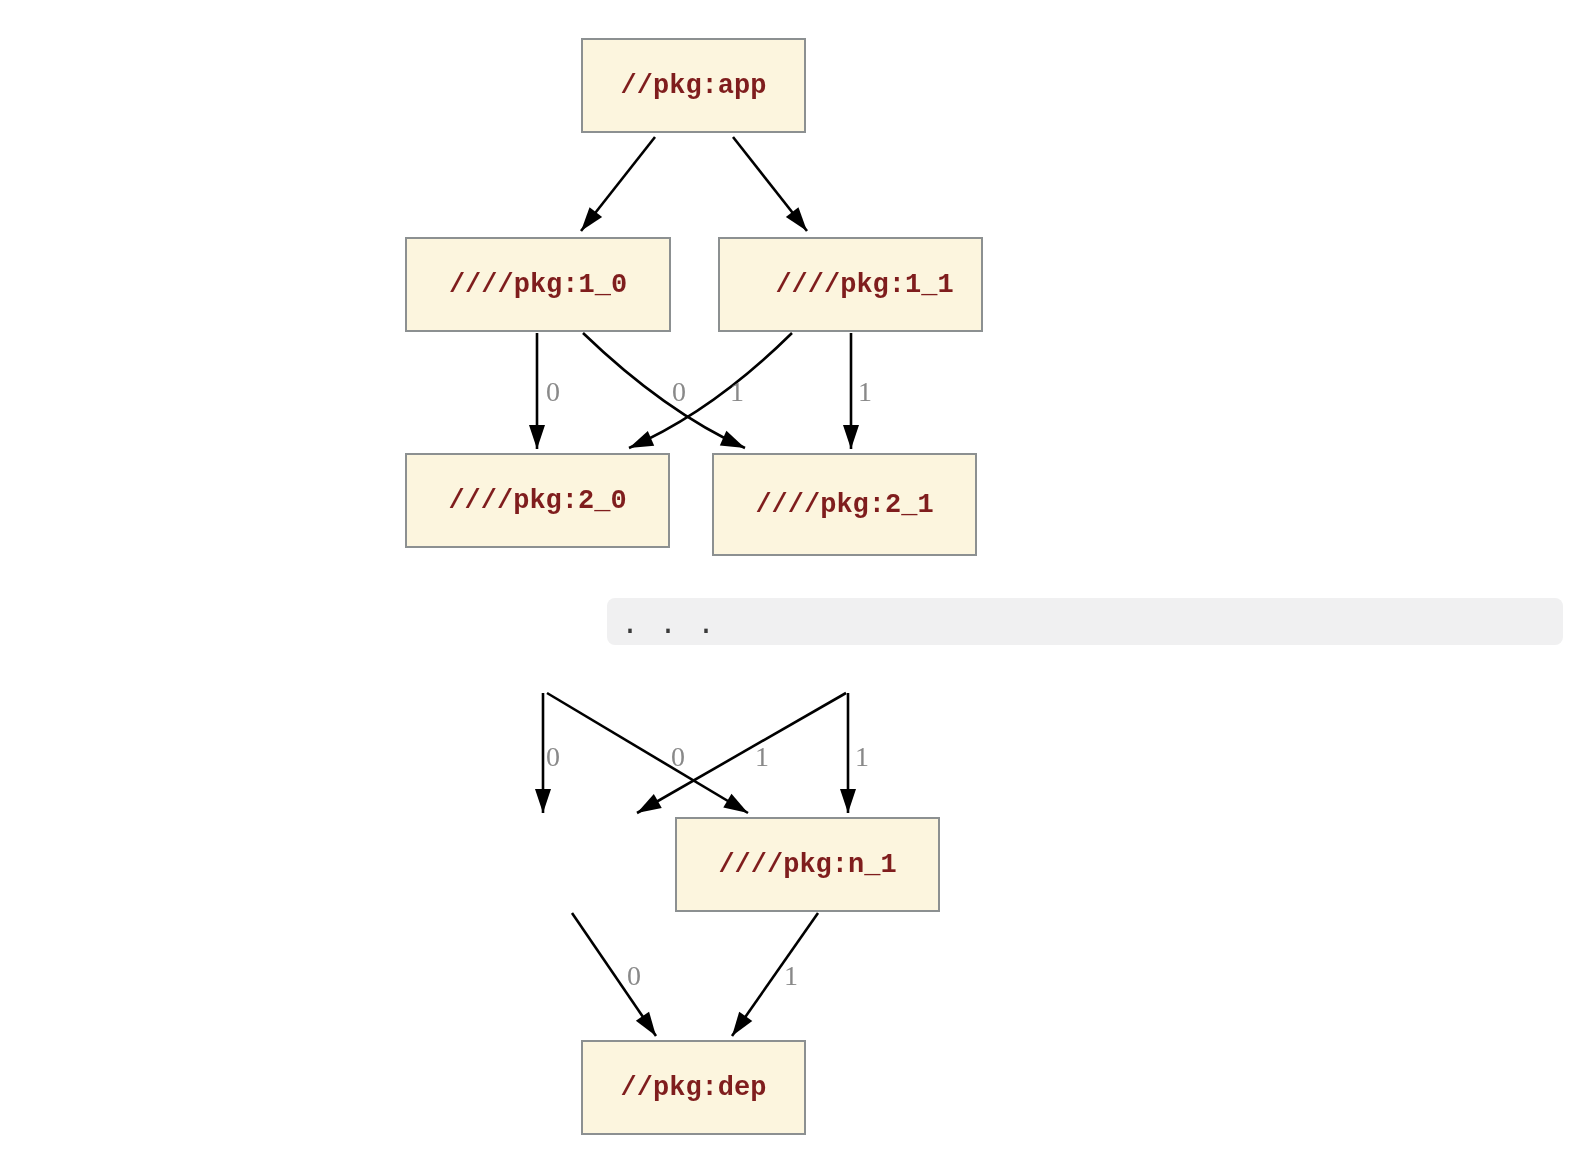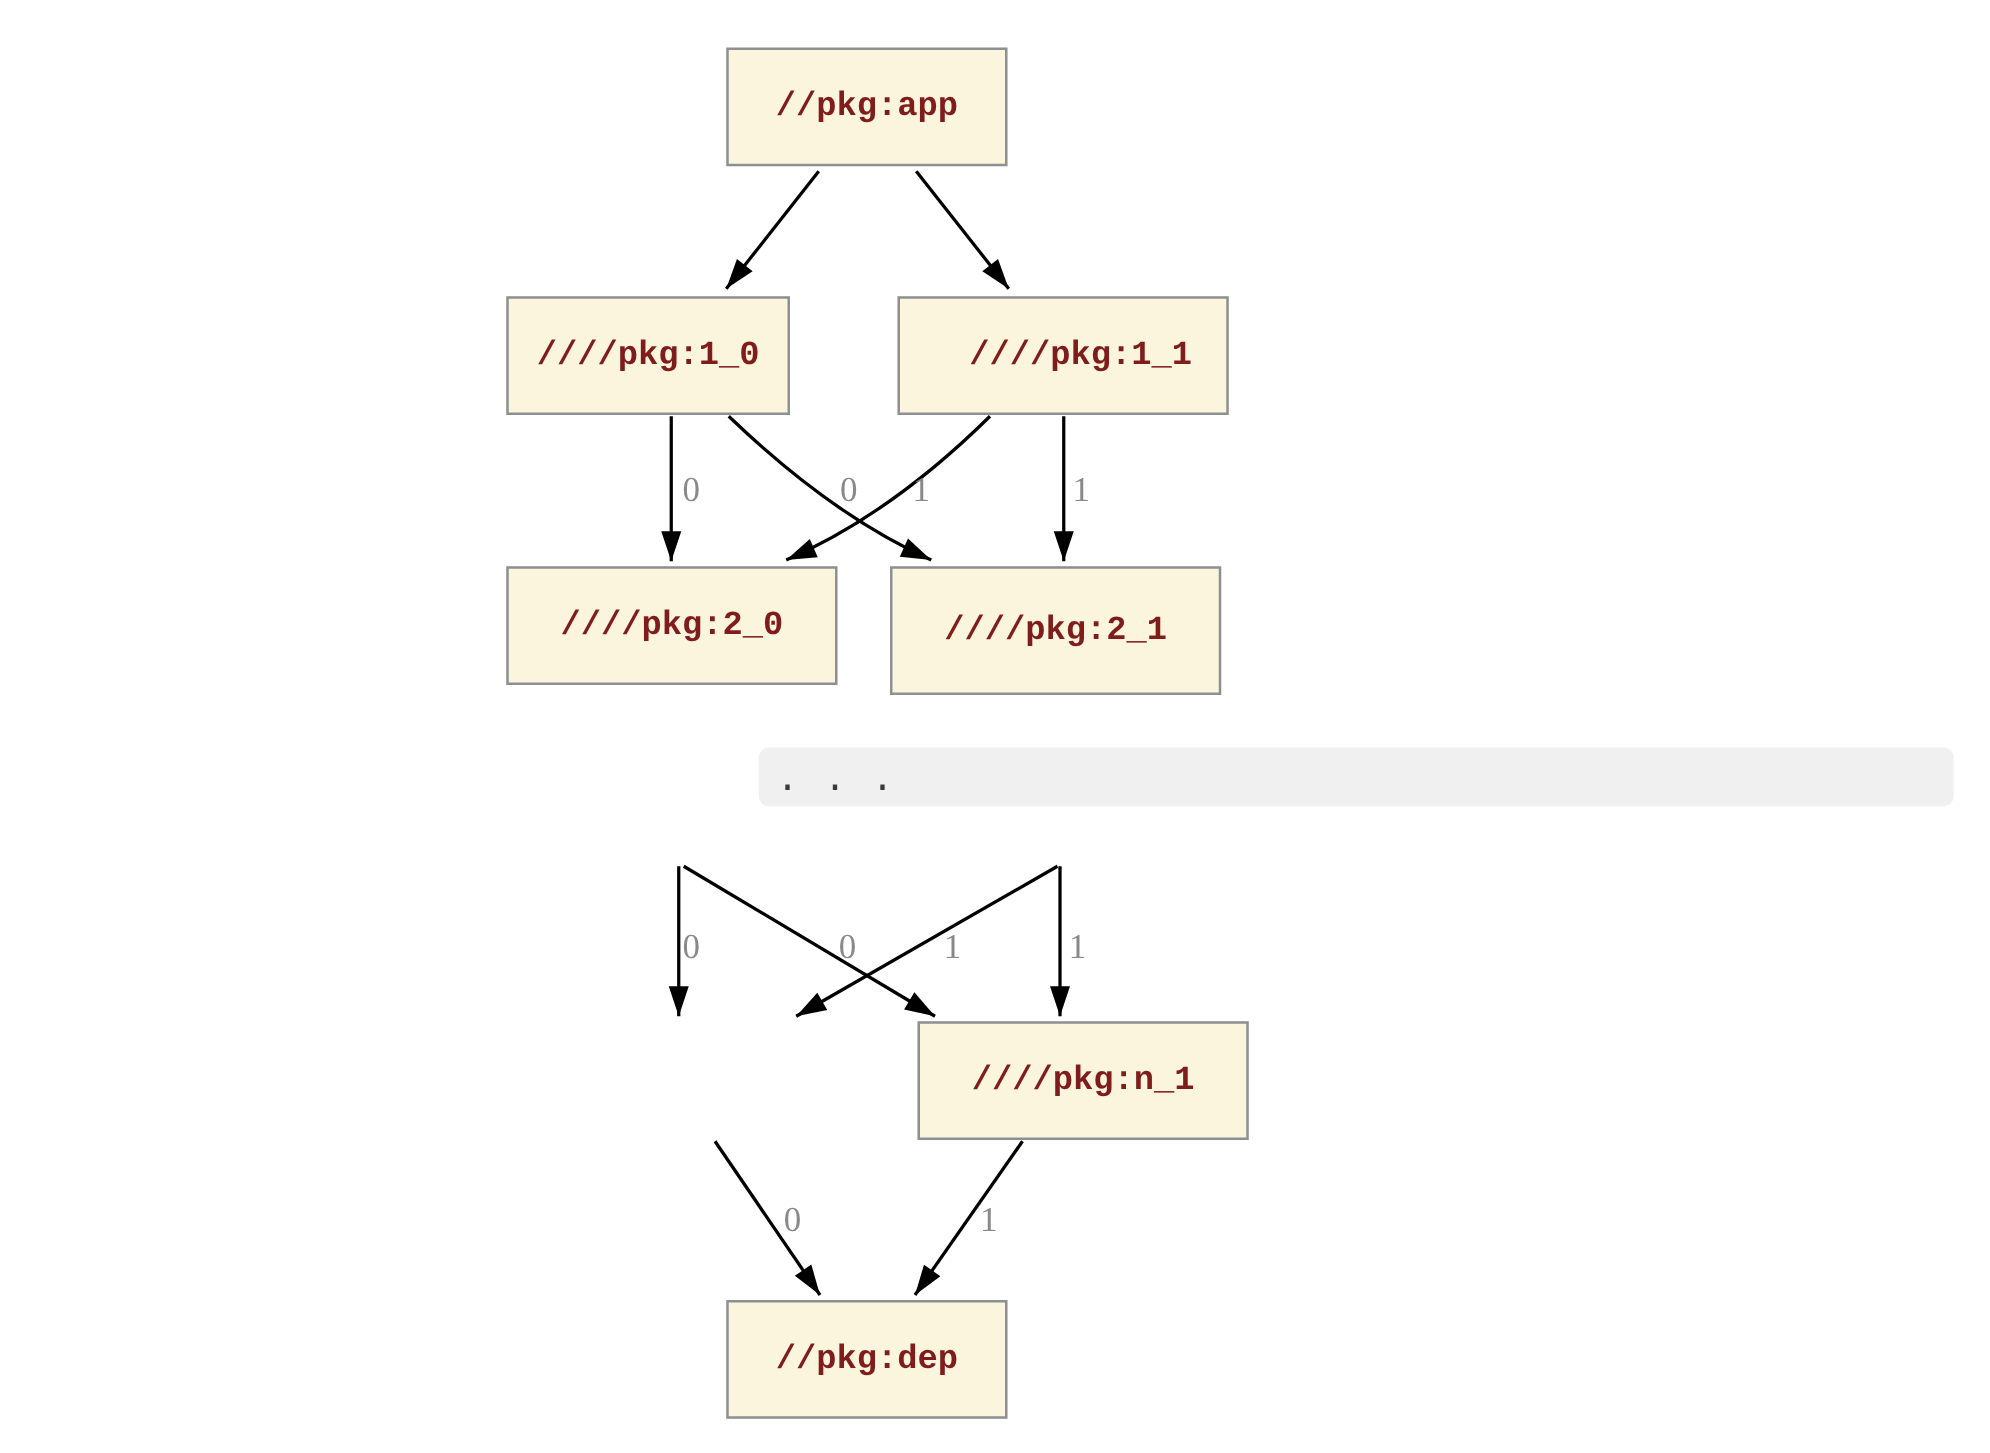--- a/index.html
+++ b/index.html
@@ -99,23 +99,23 @@
     <text class="edge-label" x="855" y="766">1</text>
 
     <path class="edge-path" d="M572,913 L656,1036" marker-end="url(#arrow)"></path>
     <path class="edge-path" d="M818,913 L732,1036" marker-end="url(#arrow)"></path>
     <text class="edge-label" x="627" y="985">0</text>
     <text class="edge-label" x="784" y="985">1</text>
   </svg>
 
   <div class="node" style="left:581px; top:38px;  width:225px; height:95px;">//pkg:app</div>
 
-  <div class="node" style="left:405px; top:237px; width:227px; height:95px;">////pkg:1_0</div>
+  <div class="node" style="left:405px; top:237px; width:266px; height:95px;">////pkg:1_0</div>
   <div class="node" style="left:718px; top:237px; width:265px; height:95px;padding-left:28px;">////pkg:1_1</div>
 
   <div class="node" style="left:405px; top:453px; width:265px; height:95px;">////pkg:2_0</div>
   <div class="node" style="left:712px; top:453px; width:265px; height:103px;">////pkg:2_1</div>
 
-  <div class="node" style="left:734px; top:817px; width:265px; height:95px;">////pkg:n_1</div>
+  <div class="node" style="left:675px; top:817px; width:265px; height:95px;">////pkg:n_1</div>
 
   <div class="node" style="left:581px; top:1040px; width:225px; height:95px;">//pkg:dep</div>
 
 </div>
 
 </body></html>

